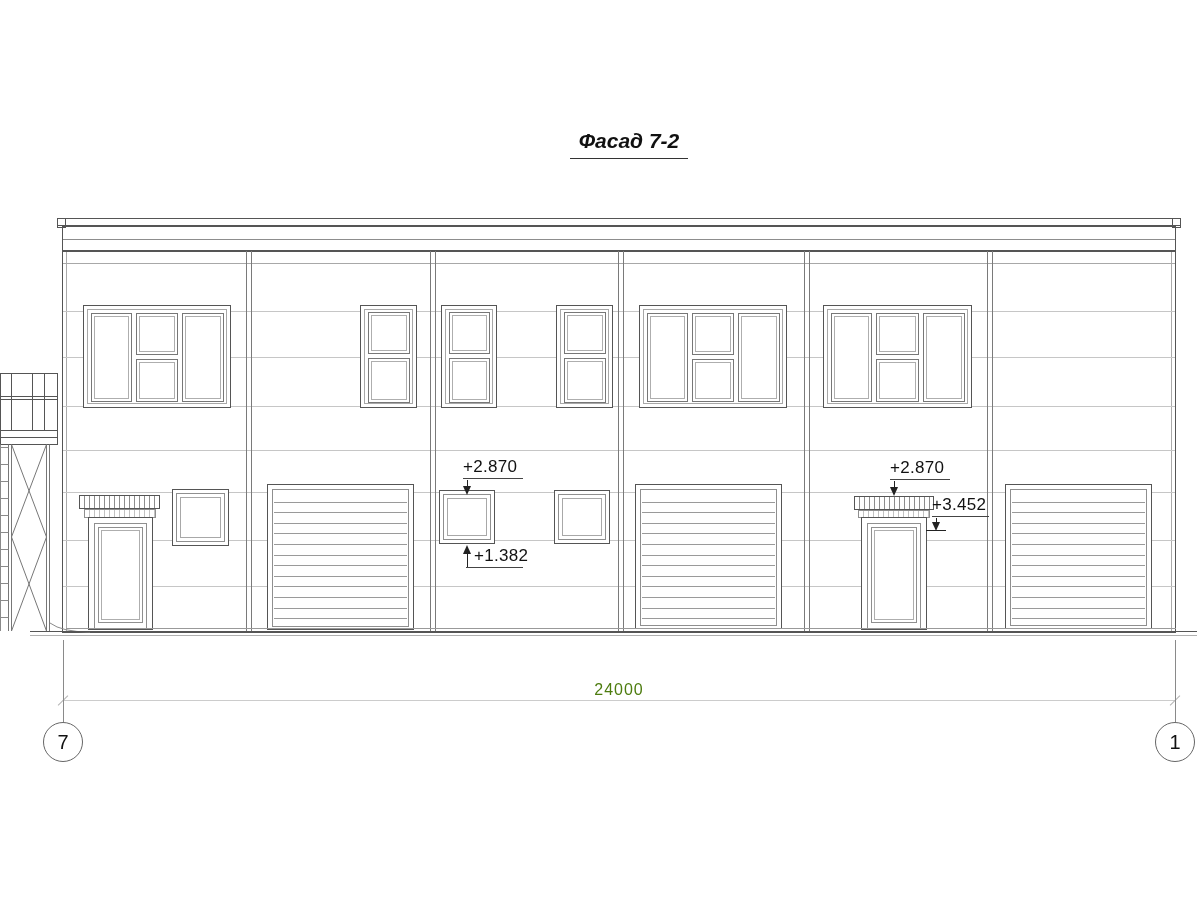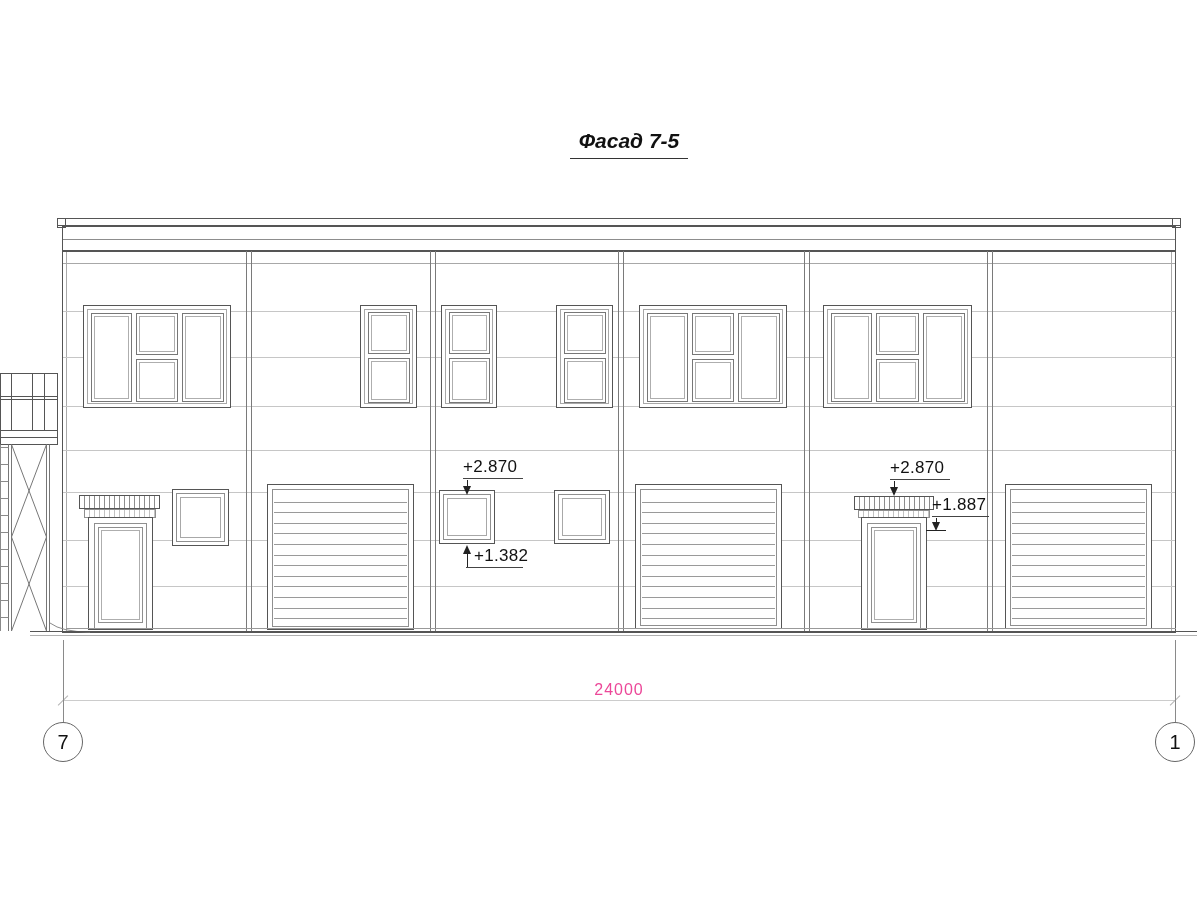--- a/index.html
+++ b/index.html
@@ -24,28 +24,28 @@
             border-top:9px solid #222;}
   .tri-up{width:0;height:0;border-left:4px solid transparent;border-right:4px solid transparent;
           border-bottom:9px solid #222;}
   .thin-v{width:1px;background:#222;}
   .gridline{width:1px;background:#8a8a8a;}
   .bubble{width:40px;height:40px;border:1px solid #666;border-radius:50%;
           text-align:center;line-height:38px;font-size:20px;color:#111;background:#fff;}
   .dimtick{width:14px;height:1px;background:#b5b5b5;transform:rotate(-45deg);}
   .title{font-style:italic;font-weight:600;font-size:21px;text-align:center;
          border-bottom:1px solid #333;padding-bottom:5px;color:#111;}
-  .dimlabel{font-size:16px;color:#ec4899;text-align:center;letter-spacing:1px;}
+  .dimlabel{font-size:16px;color:#4d7c0f;text-align:center;letter-spacing:1px;}
 </style>
 </head>
 <body>
 
 <div class="canvas">
 
-  <div class="a title" style="left:570px;top:129px;width:118px;">Фасад 7-5</div>
+  <div class="a title" style="left:570px;top:129px;width:118px;">Фасад 7-2</div>
 
   <div class="a b1" style="left:57px;top:218px;width:1124px;height:8px;"></div>
   <div class="a b1" style="left:57px;top:218px;width:9px;height:10px;"></div>
   <div class="a b1" style="left:1172px;top:218px;width:9px;height:10px;"></div>
   <div class="a b1" style="left:62px;top:226px;width:1114px;height:25px;">
     <div class="a" style="left:0;top:12px;width:100%;height:1px;background:#8d8d8d;"></div>
   </div>
 
   <div class="a b1" style="left:62px;top:251px;width:1114px;height:382px;"></div>
   <div class="a vline" style="left:66px;top:252px;height:380px;"></div>
@@ -191,21 +191,21 @@
   <div class="a tri-down" style="left:463px;top:486px;"></div>
 
   <div class="a tri-up" style="left:463px;top:545px;"></div>
   <div class="a thin-v" style="left:467px;top:553px;height:14px;"></div>
   <div class="a lvl" style="left:466px;top:546px;width:57px;padding-left:8px;">+1.382</div>
 
   <div class="a lvl" style="left:890px;top:458px;width:60px;">+2.870</div>
   <div class="a thin-v" style="left:894px;top:481px;height:7px;"></div>
   <div class="a tri-down" style="left:890px;top:487px;"></div>
 
-  <div class="a lvl" style="left:932px;top:495px;width:57px;">+1.887</div>
+  <div class="a lvl" style="left:932px;top:495px;width:57px;">+3.452</div>
   <div class="a thin-v" style="left:936px;top:518px;height:5px;"></div>
   <div class="a tri-down" style="left:932px;top:522px;"></div>
   <div class="a" style="left:926px;top:530px;width:20px;height:1px;background:#222;"></div>
 
   <div class="a dimlabel" style="left:580px;top:681px;width:78px;">24000</div>
   <div class="a" style="left:63px;top:700px;width:1112px;height:1px;background:#ccc;"></div>
   <div class="a dimtick" style="left:56px;top:700px;"></div>
   <div class="a dimtick" style="left:1168px;top:700px;"></div>
 
   <div class="a gridline" style="left:63px;top:640px;height:82px;"></div>

